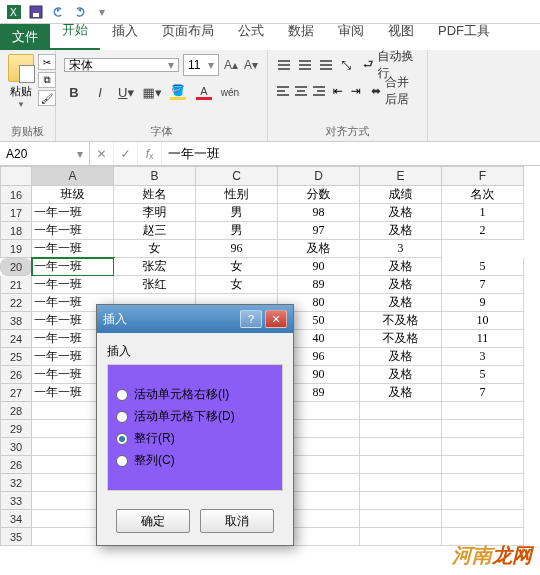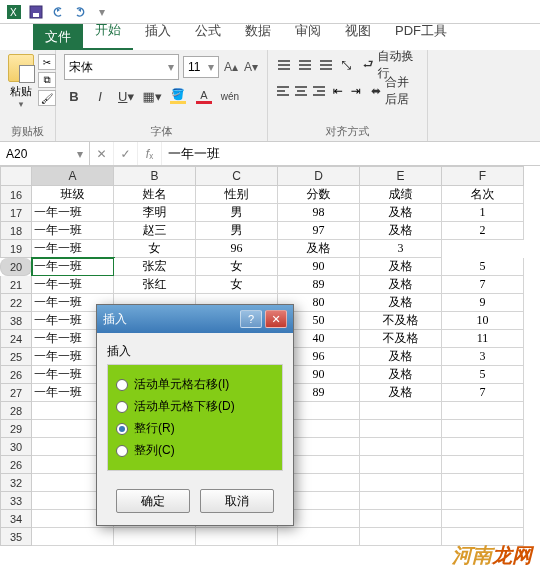--- a/index.html
+++ b/index.html
@@ -4,39 +4,39 @@
 <style>
 * { box-sizing: border-box; margin: 0; padding: 0; font-family: "Microsoft YaHei", "SimSun", Arial, sans-serif; }
 body { width: 540px; height: 575px; background: #fff; font-size: 12px; overflow: hidden; position: relative; }
 
 
 .titlebar { height: 24px; background: #fff; border-bottom: 1px solid #cfcfcf; display: flex; align-items: center; padding: 0 6px; gap: 6px; }
 .titlebar .qicon { width: 16px; height: 16px; display: inline-flex; align-items: center; justify-content: center; }
 
 
 .tabrow { height: 26px; display: flex; align-items: flex-end; background: #fff; }
-.tabrow .filetab { background: #217346; color: #fff; height: 26px; padding: 0 12px; display: flex; align-items: center; font-size: 13px; margin-left: 33px; }
+.tabrow .filetab { background: #217346; color: #fff; height: 26px; padding: 0 12px; display: flex; align-items: center; font-size: 13px; }
 .tabrow .tab { padding: 0 12px; height: 39px; display: flex; align-items: center; font-size: 13px; color: #444; cursor: pointer; }
 .tabrow .tab.active { color: #217346; border-bottom: 2px solid #217346; }
 
 
 .ribbon { height: 92px; background: #f1f1f1; border-bottom: 1px solid #ccc; display: flex; }
 .group { border-right: 1px solid #d6d6d6; padding: 4px 8px 2px 8px; display: flex; flex-direction: column; justify-content: space-between; }
 .group-label { text-align: center; font-size: 11px; color: #666; margin-top: 2px; }
 .clip { width: 56px; }
 .clip-top { display: flex; }
 .paste-btn { display: flex; flex-direction: column; align-items: center; width: 32px; }
 .paste-icon { width: 26px; height: 28px; background: linear-gradient(#ffe9a8,#f3cf6b); border: 1px solid #d4b24b; border-radius: 2px; position: relative; }
 .paste-icon:after { content:""; position:absolute; bottom:-2px; right:-2px; width:14px; height:16px; background:#fff; border:1px solid #8a8a8a; }
 .clip-side { display: flex; flex-direction: column; gap: 2px; margin-left: 4px; }
 .mini-icon { width: 18px; height: 16px; border: 1px solid #b8b8b8; background: #fff; display:inline-flex; align-items:center; justify-content:center; font-size:10px; }
 
 .fontgrp { width: 212px; }
 .fontrow1 { display:flex; gap:4px; align-items:center; }
-.fontname { flex:1; height:14px; border:1px solid #aaa; background:#fff; padding:12px 4px; display:flex; align-items:center; font-size:12px; }
+.fontname { flex:1; height:14px; border:1px solid #aaa; background:#fff; padding:0 4px; display:flex; align-items:center; font-size:12px; }
 .fontsize { width:36px; height:22px; border:1px solid #aaa; background:#fff; display:flex; align-items:center; padding:0 4px; font-size:12px; }
 .aa { width:16px; height:16px; display:inline-flex; align-items:center; justify-content:center; color:#555; font-size:12px; }
 .fontrow2 { display:flex; gap:6px; align-items:center; margin-top:6px; }
 .fbtn { width:20px; height:20px; display:inline-flex; align-items:center; justify-content:center; color:#444; font-size:13px; border:1px solid transparent; }
 .colordrop { width:16px; height:3px; }
 
 .aligngrp { width: 160px; }
 .alignrow { display:flex; gap:4px; align-items:center; }
 .alignbtn { width:20px; height:20px; display:inline-flex; align-items:center; justify-content:center; }
 .alignbars { display:flex; flex-direction:column; gap:2px; }
@@ -64,21 +64,21 @@
 .activecell { outline:2px solid #1a7f37; outline-offset:-1px; }
 
 
 .dialog { position:absolute; left:96px; top:304px; width:198px; background:#f0f0f0; border:1px solid #707070; box-shadow:3px 3px 12px rgba(0,0,0,0.4); }
 .dlg-title { height:28px; background:linear-gradient(#6fa7d6,#3b79b7); display:flex; align-items:center; padding:0 6px; color:#fff; font-size:12px; }
 .dlg-title .spacer { flex:1; }
 .dlg-title .tbtn { width:22px; height:18px; display:inline-flex; align-items:center; justify-content:center; border:1px solid rgba(255,255,255,0.5); margin-left:3px; background:linear-gradient(#9ac0e2,#6a99c8); border-radius:2px; color:#fff; font-size:11px; }
 .dlg-title .tbtn.close { background:linear-gradient(#e27a72,#c13b30); }
 .dlg-body { padding:8px 10px; }
 .dlg-body .grp-label { margin:2px 0 4px 0; }
-.radiogrp { border:1px solid #d0d0d0; padding:6px 8px; background:#84cc16; }
+.radiogrp { border:1px solid #d0d0d0; padding:16px 8px; background:#8b5cf6; }
 .radio { display:flex; align-items:center; gap:6px; margin:5px 0; font-size:12px; }
 .radio .bullet { width:12px; height:12px; border:1px solid #666; border-radius:50%; display:inline-flex; align-items:center; justify-content:center; background:#fff; }
 .radio.checked .bullet:after { content:""; width:6px; height:6px; background:#3b79b7; border-radius:50%; display:block; }
 .dlg-btns { display:flex; justify-content:center; gap:10px; padding:10px 0 12px 0; }
 .dlg-btns button { width:74px; height:24px; border:1px solid #8a8a8a; background:linear-gradient(#fdfdfd,#e4e4e4); font-size:12px; border-radius:2px; }
 
 
 .watermark { position:absolute; right:8px; bottom:6px; font-size:20px; font-style:italic; font-weight:bold; color:#d99a2b; }
 .watermark .accent { color:#d35400; }
 </style>
@@ -110,20 +110,21 @@
         <path d="M8 3 L5 5 L8 7 Z" fill="#3b79b7"></path>
       </svg>
     </span>
   <span class="qicon" style="color:#888">▾</span>
 </div>
 
 <div class="tabrow">
   <div class="filetab">文件</div>
   <div class="tab active">开始</div>
   <div class="tab">插入</div>
+  <div class="tab">页面布局</div>
   <div class="tab">公式</div>
   <div class="tab">数据</div>
   <div class="tab">审阅</div>
   <div class="tab">视图</div>
   <div class="tab">PDF工具</div>
 </div>
 
 <div class="ribbon">
   <div class="group clip">
     <div class="clip-top">

